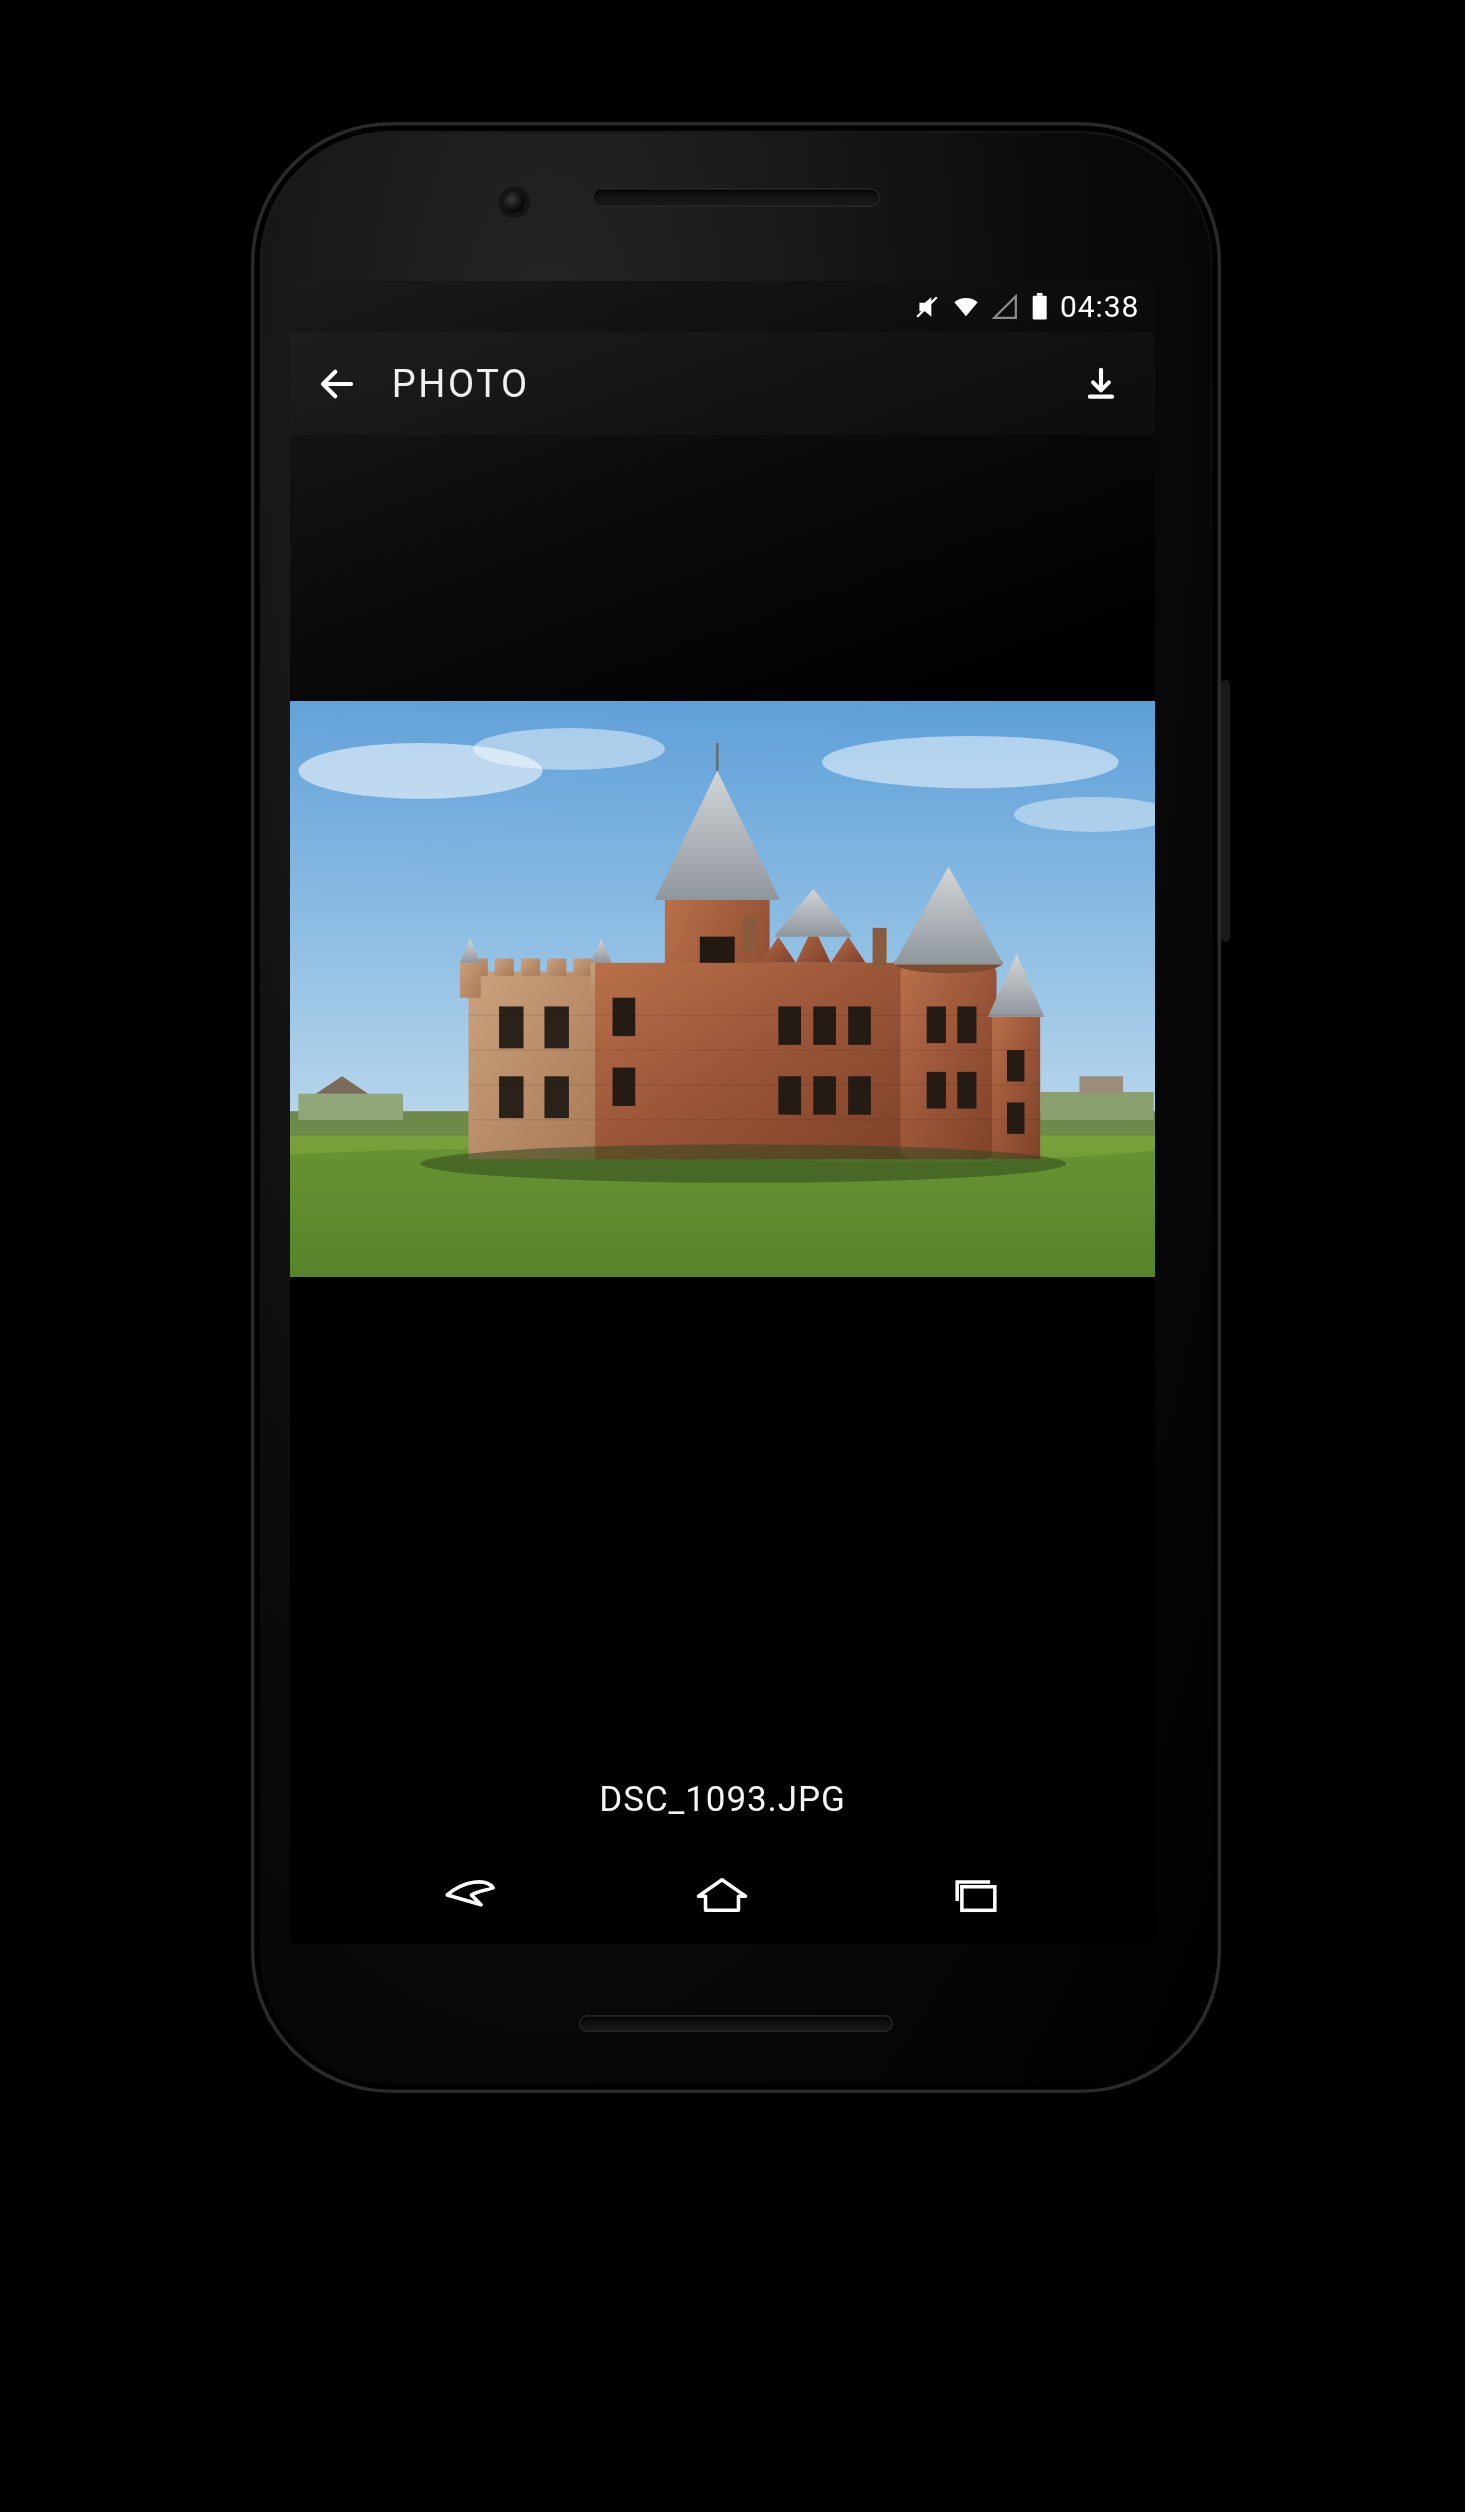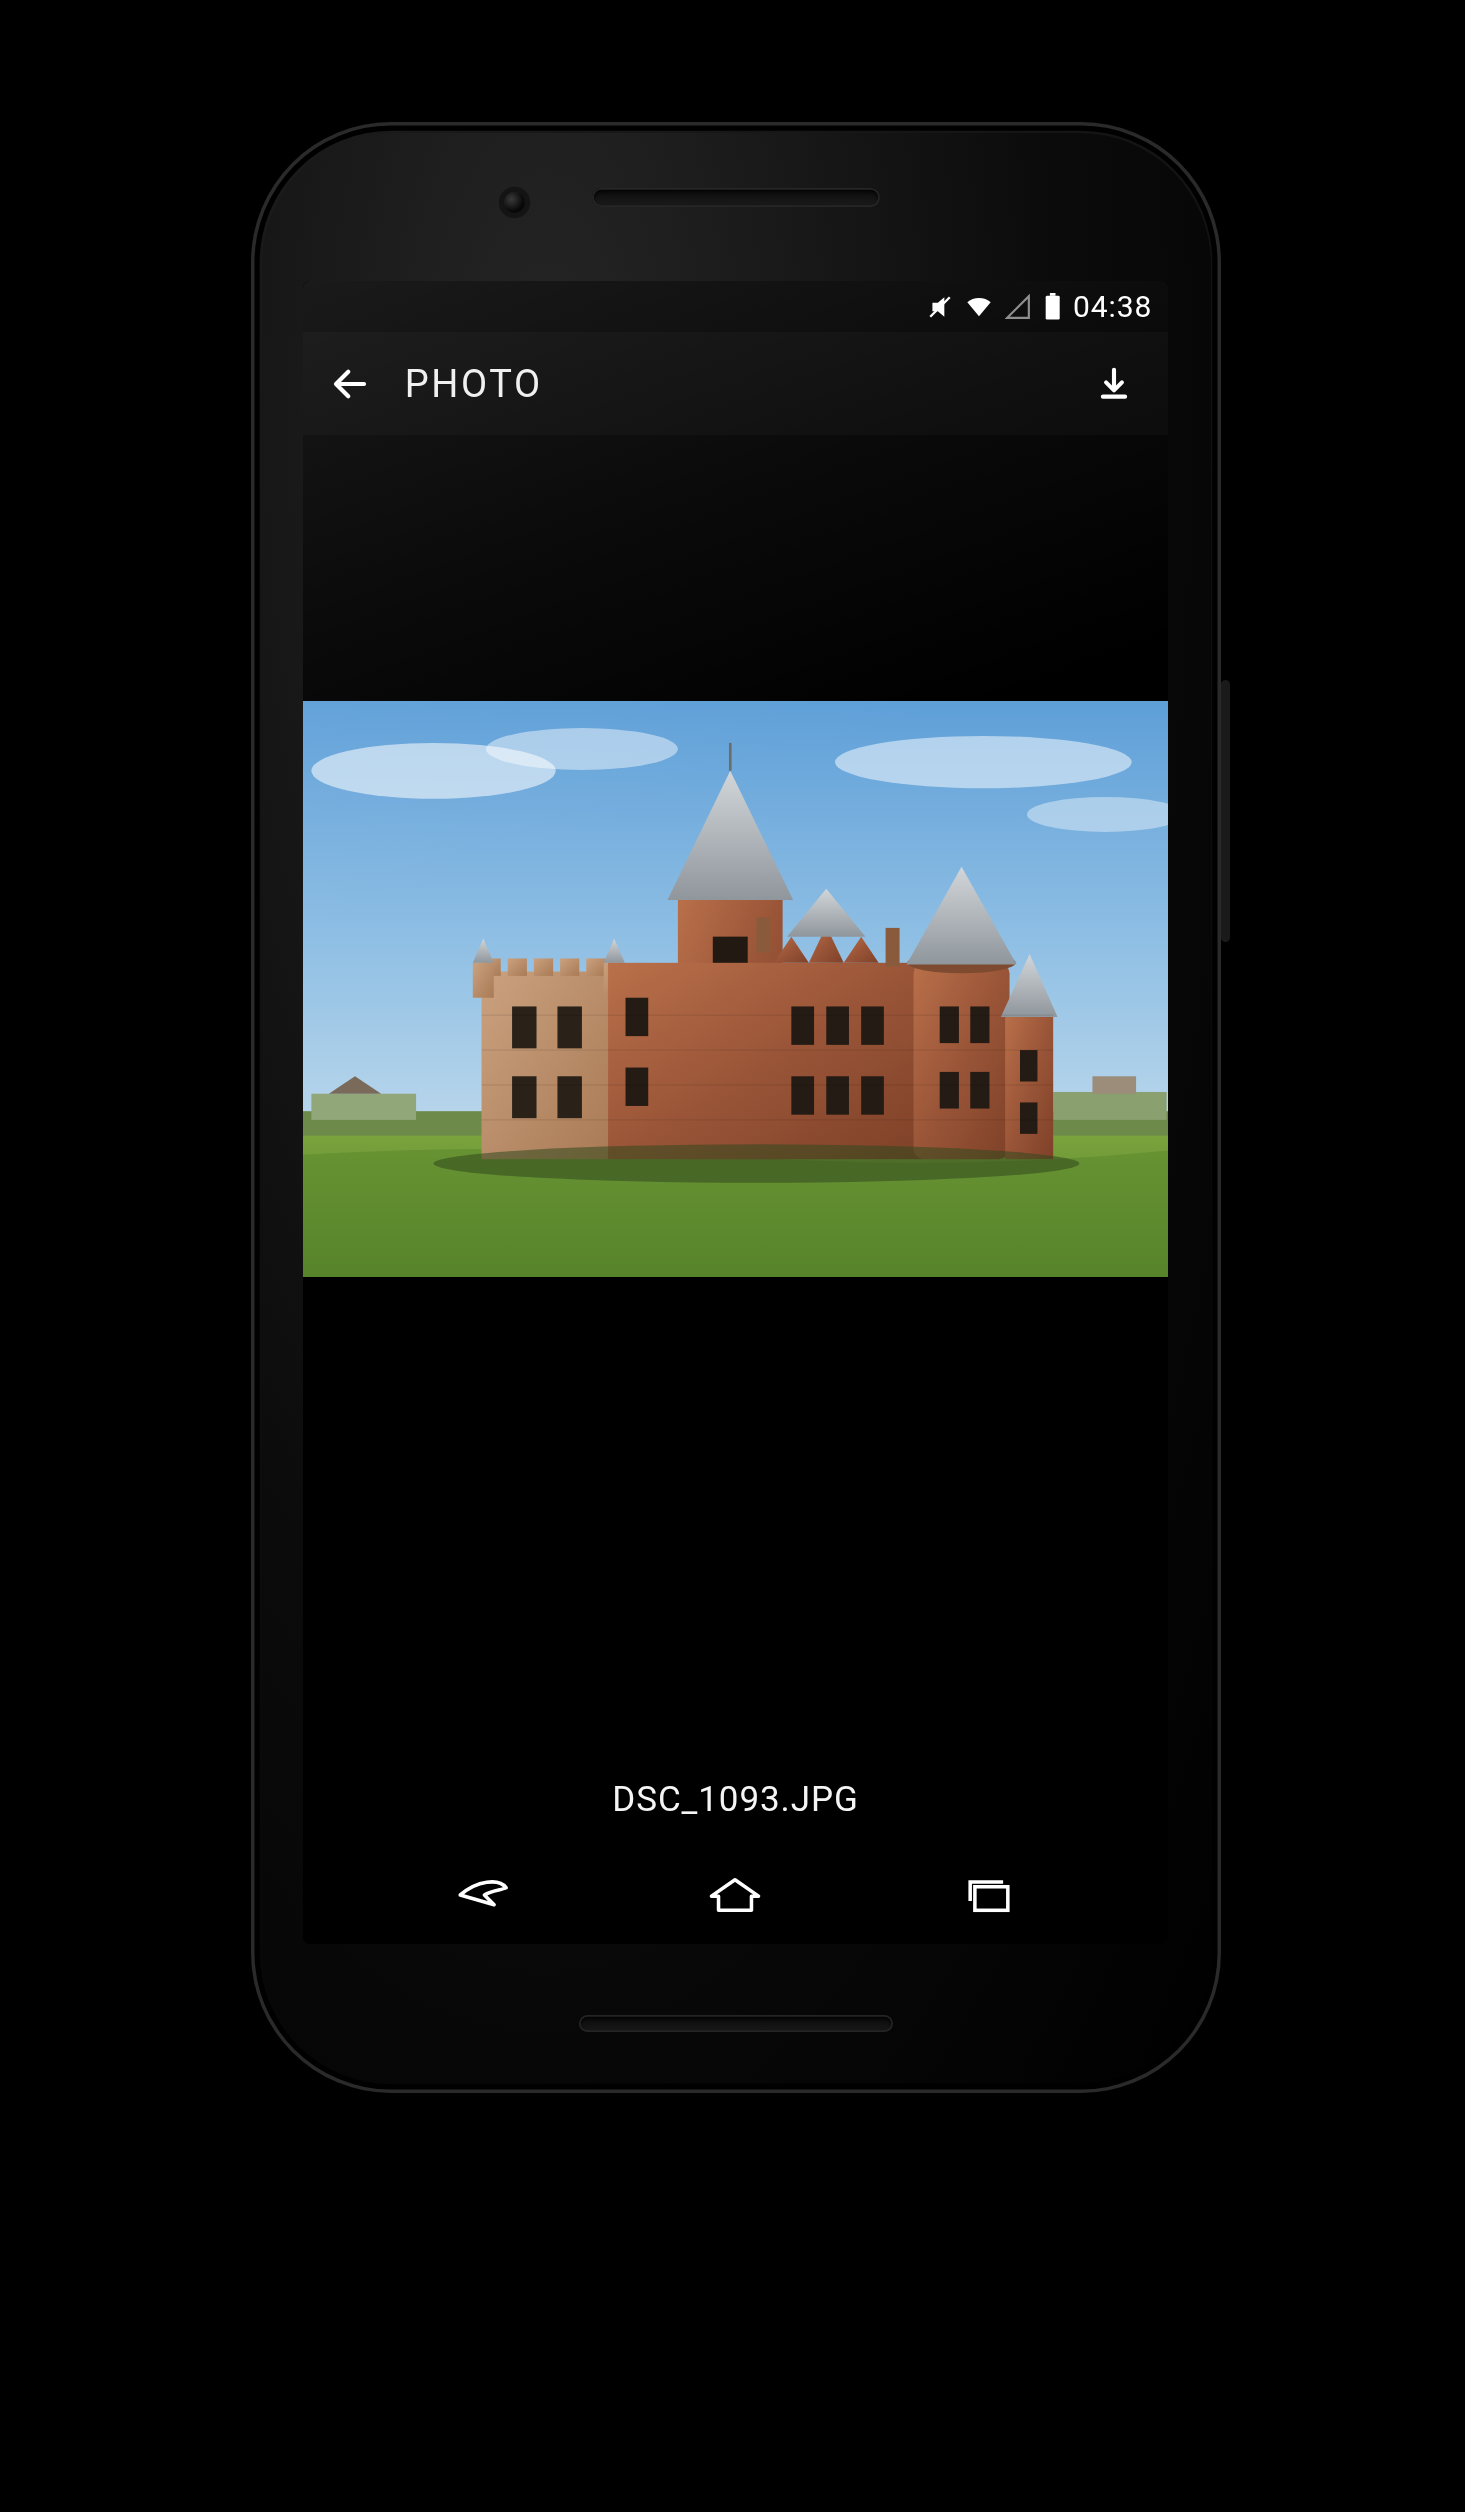--- a/index.html
+++ b/index.html
@@ -75,21 +75,21 @@
     width: 314px;
     height: 17.4px;
     border-radius: 10.5px;
     background: linear-gradient(#0c0c0c, #181818);
     box-shadow: inset 0 0 0 1.7px #242424, inset 0 3.5px 5.2px #000;
   }
 
   
   .screen {
     position: absolute;
-    left: 52px;
+    left: 39px;
     top: 159px;
     width: 865px;
     height: 1663px;
     background: #000;
     border-radius: 7px;
     overflow: hidden;
     box-shadow: inset 0 0 0 1.7px #0a0a0a;
     display: flex;
     flex-direction: column;
   }

